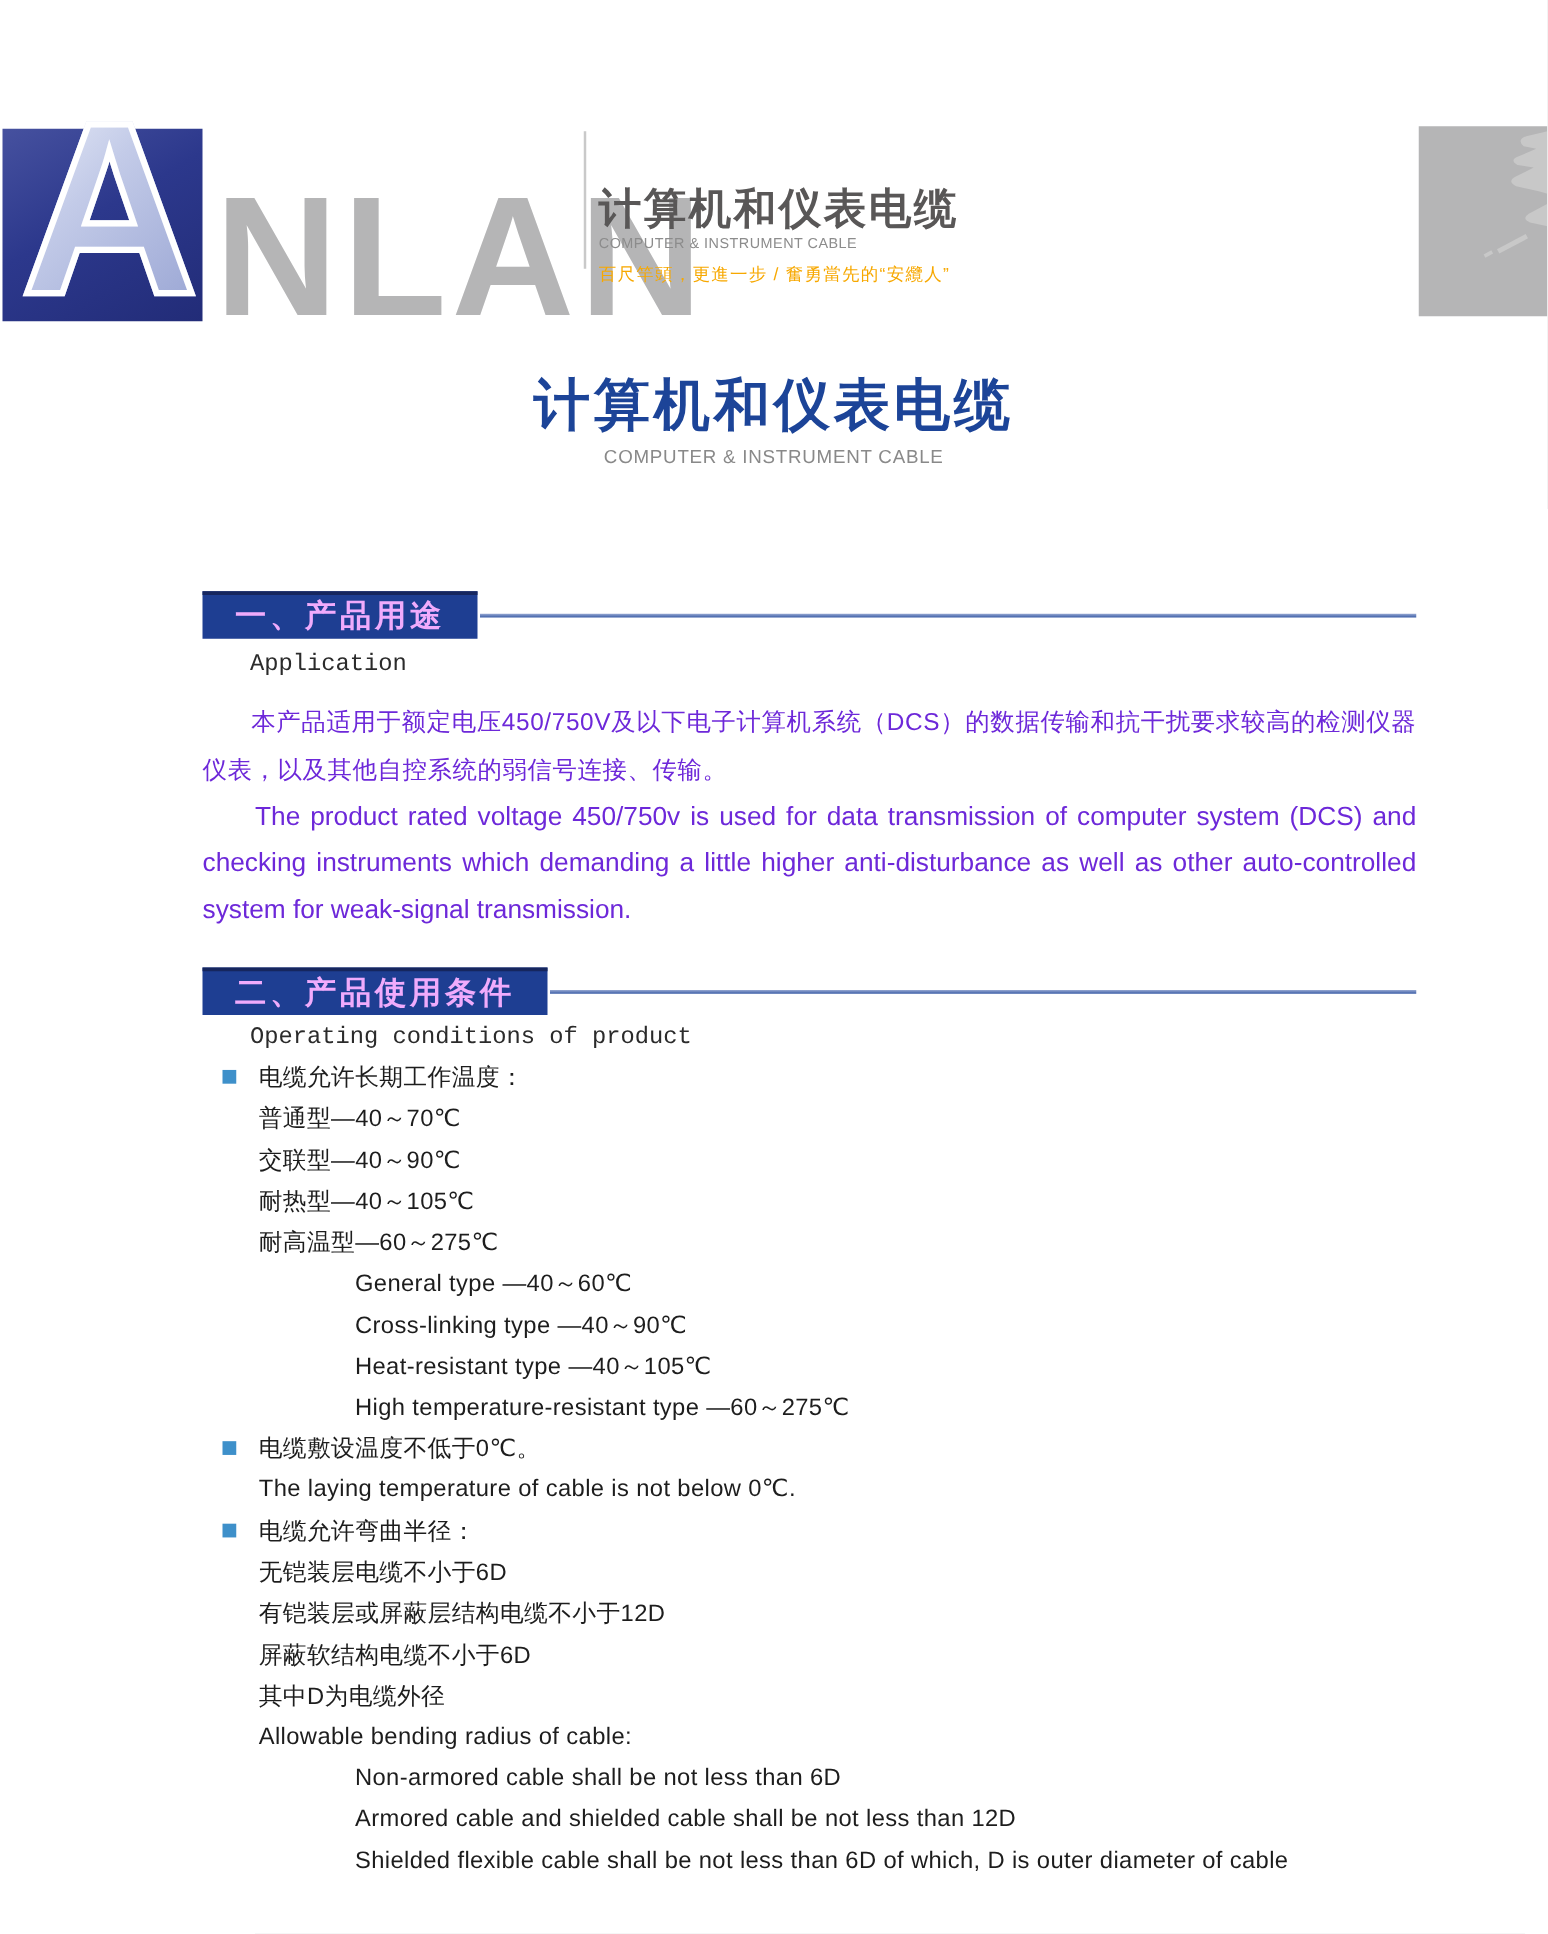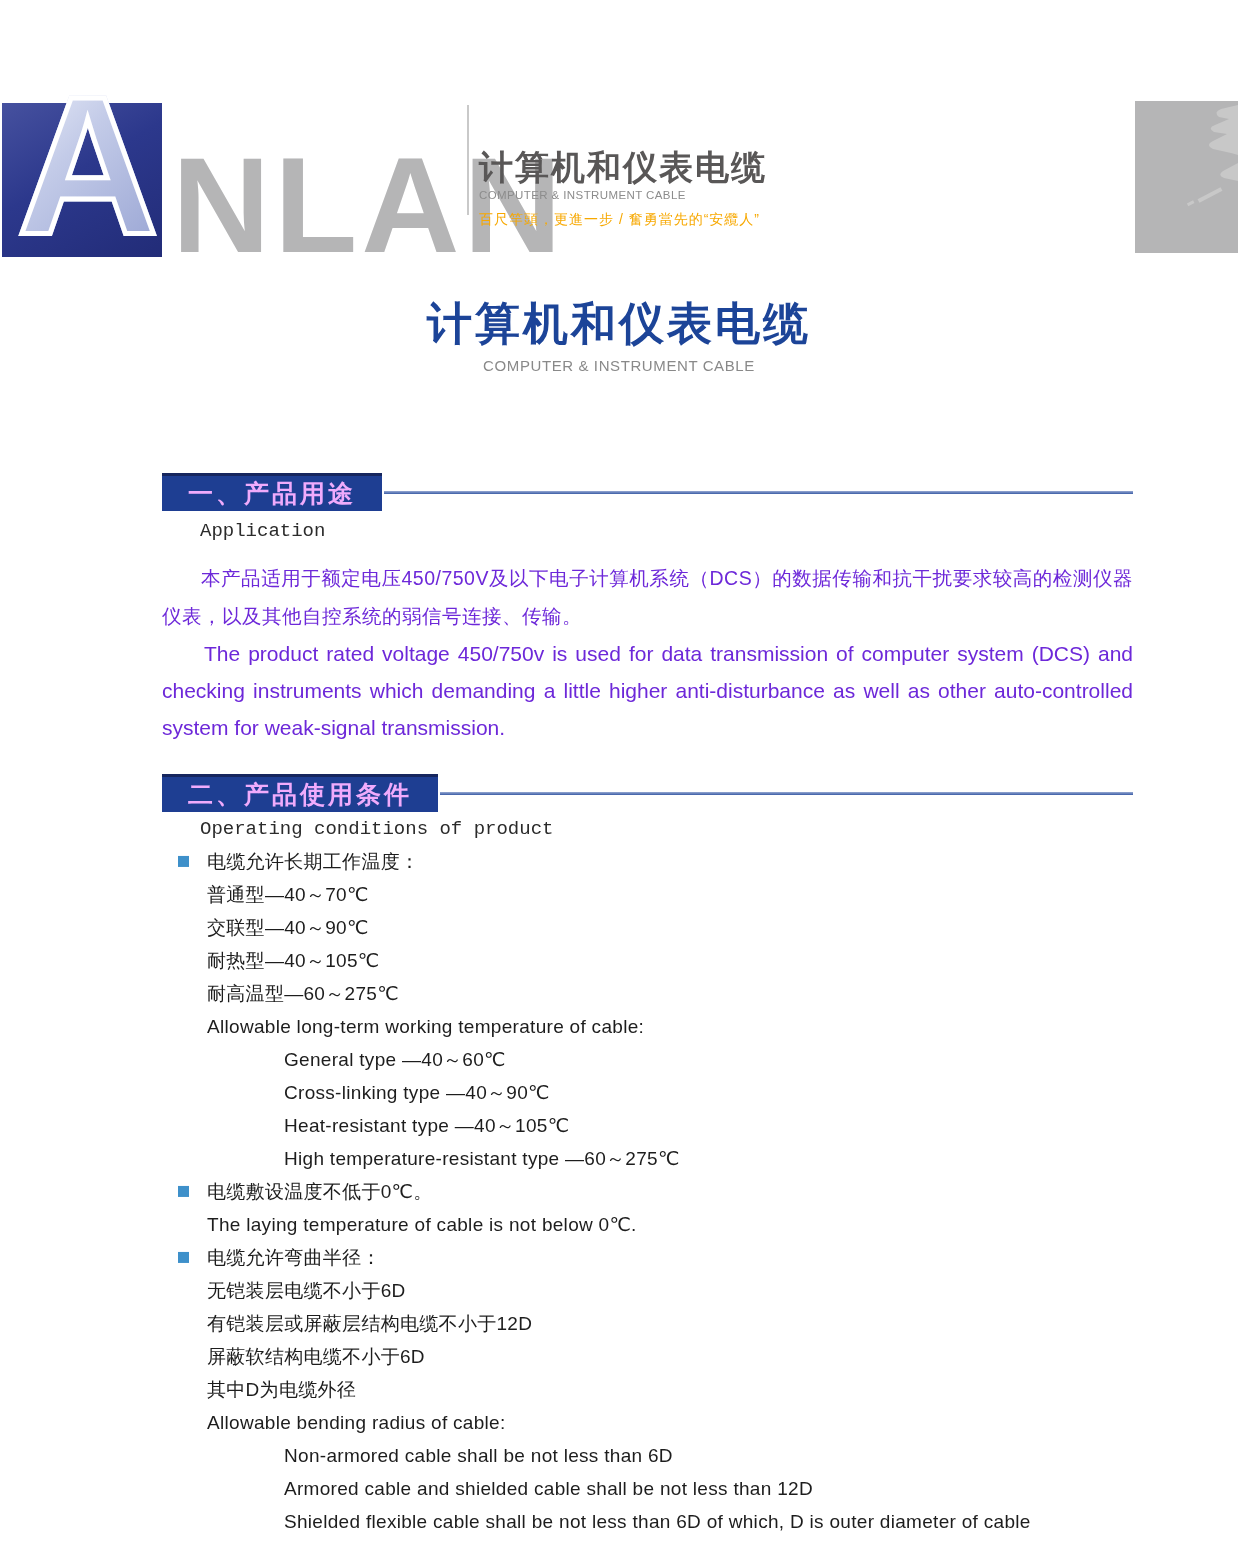--- a/index.html
+++ b/index.html
@@ -135,23 +135,20 @@
         </div>
         <div class="li plain">
           <span class="li-text">交联型—40～90℃</span>
         </div>
         <div class="li plain">
           <span class="li-text">耐热型—40～105℃</span>
         </div>
         <div class="li plain">
           <span class="li-text">耐高温型—60～275℃</span>
         </div>
-        <div class="li plain">
-          <span class="li-text">Allowable long-term working temperature of cable:</span>
-        </div>
         <div class="li indent">
           <span class="li-text">General type —40～60℃</span>
         </div>
         <div class="li indent">
           <span class="li-text">Cross-linking type —40～90℃</span>
         </div>
         <div class="li indent">
           <span class="li-text">Heat-resistant type —40～105℃</span>
         </div>
         <div class="li indent">

